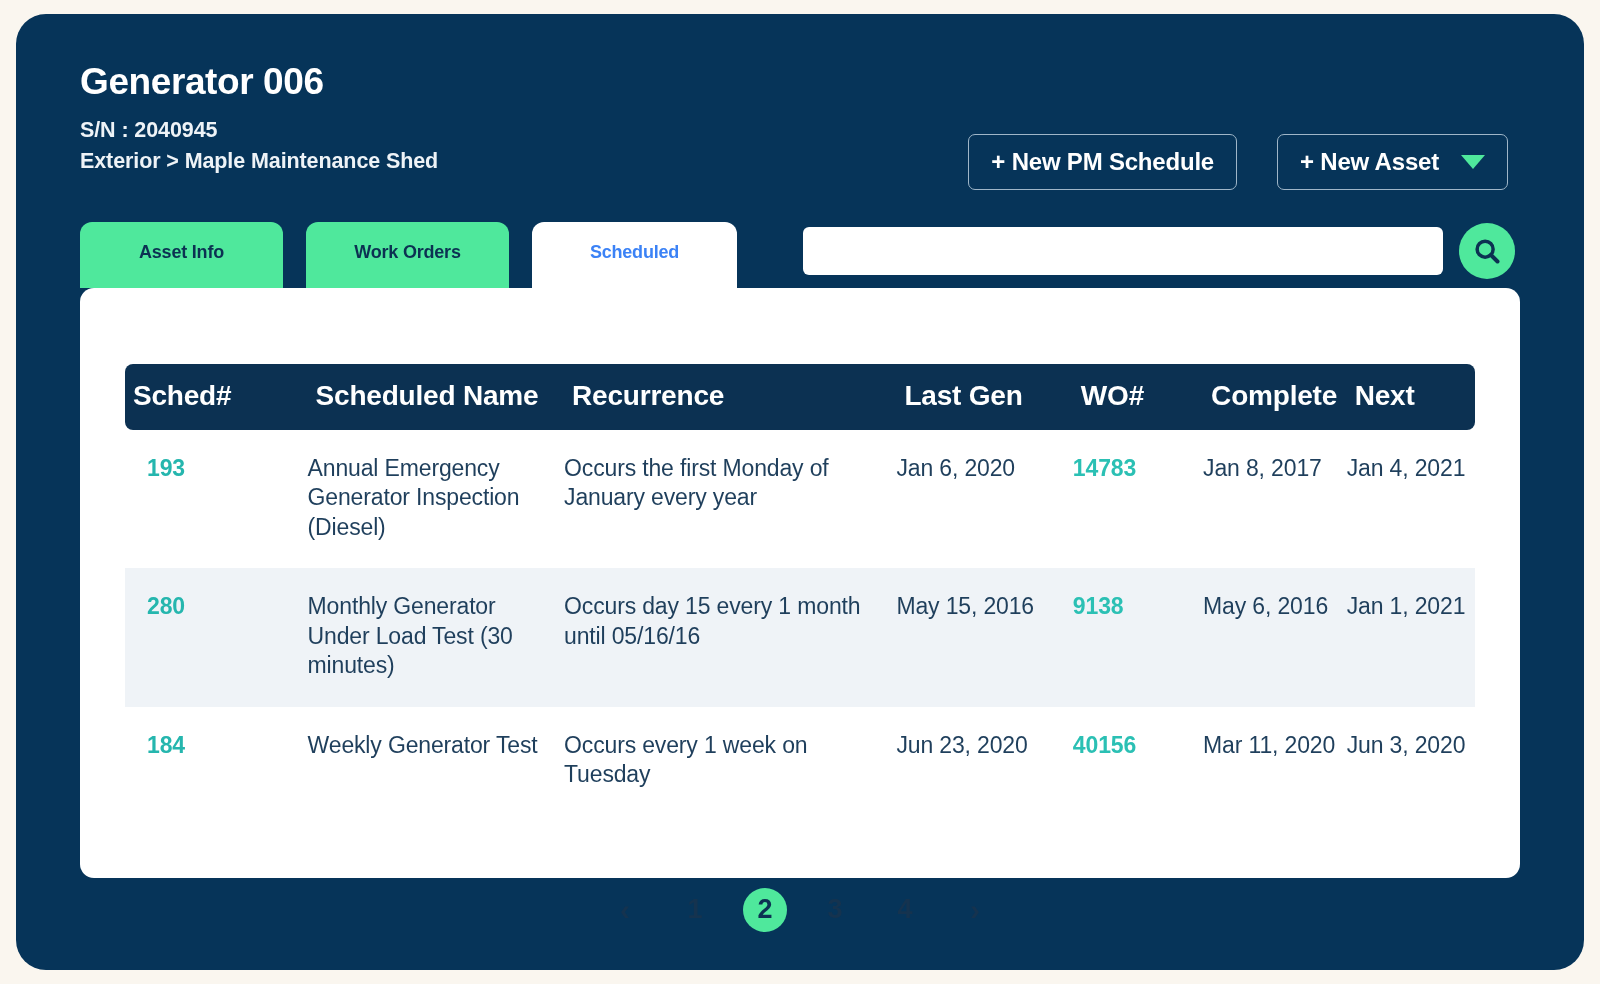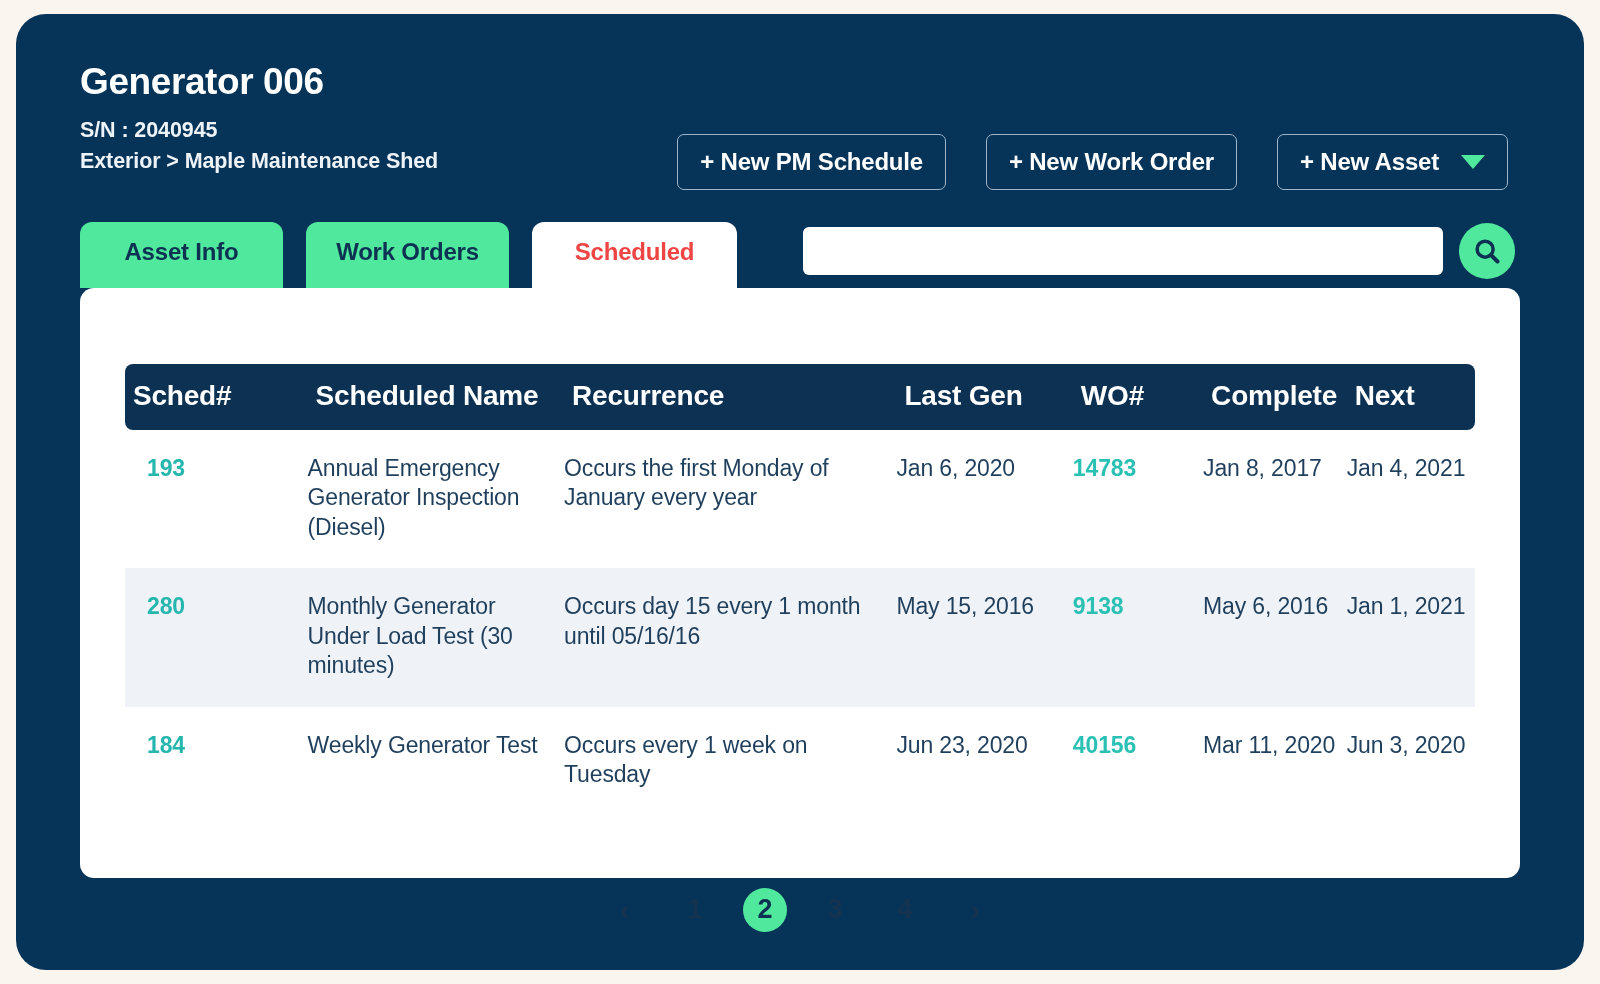--- a/index.html
+++ b/index.html
@@ -101,33 +101,33 @@
     gap: 23px;
     z-index: 5;
   }
 
   .tab {
     height: 66px;
     min-width: 203px;
     border-radius: 12px 12px 0 0;
     background: #4fe89c;
     color: #0c3152;
-    font-size: 24px;
+    font-size: 18px;
     font-weight: bold;
     display: flex;
     align-items: center;
     justify-content: center;
     letter-spacing: -0.2px;
     cursor: pointer;
     padding: 0 24px 6px 24px;
   }
 
   .tab.active {
     background: #ffffff;
-    color: #ef4444;
+    color: #3b82f6;
     min-width: 205px;
     text-align: center;
   }
 
   .search-wrap {
     display: flex;
     align-items: center;
     gap: 16px;
     margin-left: 43px;
     margin-bottom: 9px;
@@ -260,23 +260,20 @@
   <div class="app-card">
 
     <div class="header-row">
       <div class="asset-title">Generator 006</div>
       <div class="meta-line">S/N : 2040945</div>
       <div class="meta-line">Exterior &gt; Maple Maintenance Shed</div>
 
       <div class="actions">
         <button class="btn-outline">
           <span>+ New PM Schedule</span>
-        </button>
-        <button class="btn-outline">
-          <span>+ New Work Order</span>
         </button>
         <button class="btn-outline">
           <span>+ New Asset</span>
           <span class="caret-down"></span>
         </button>
       </div>
     </div>
 
     <div class="tabs-strip">
       <div class="tab">

